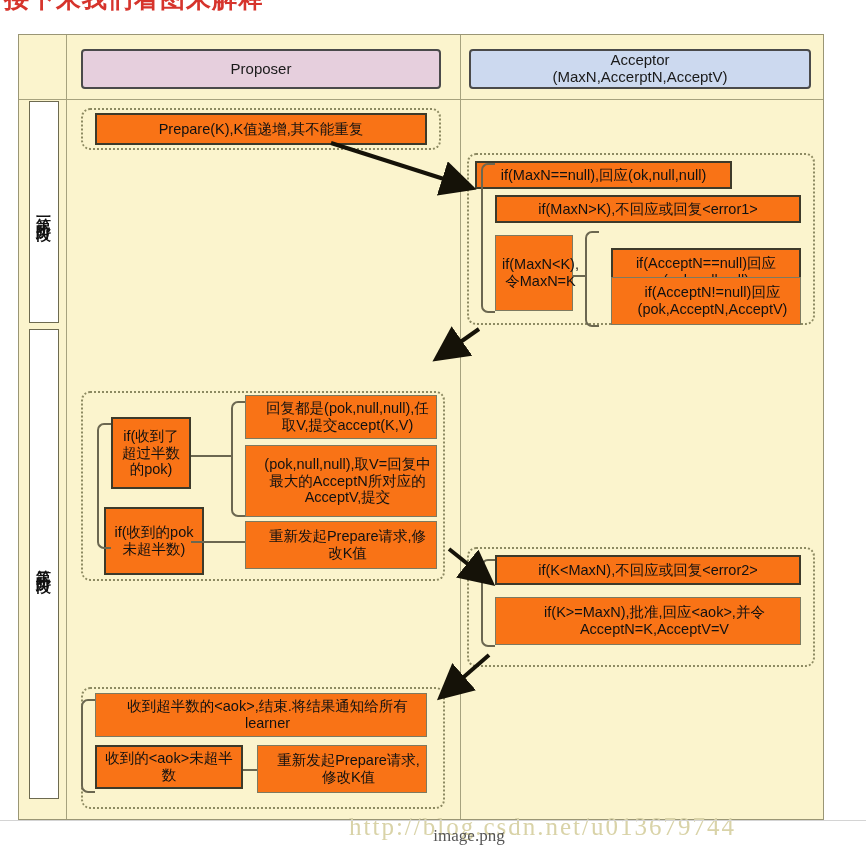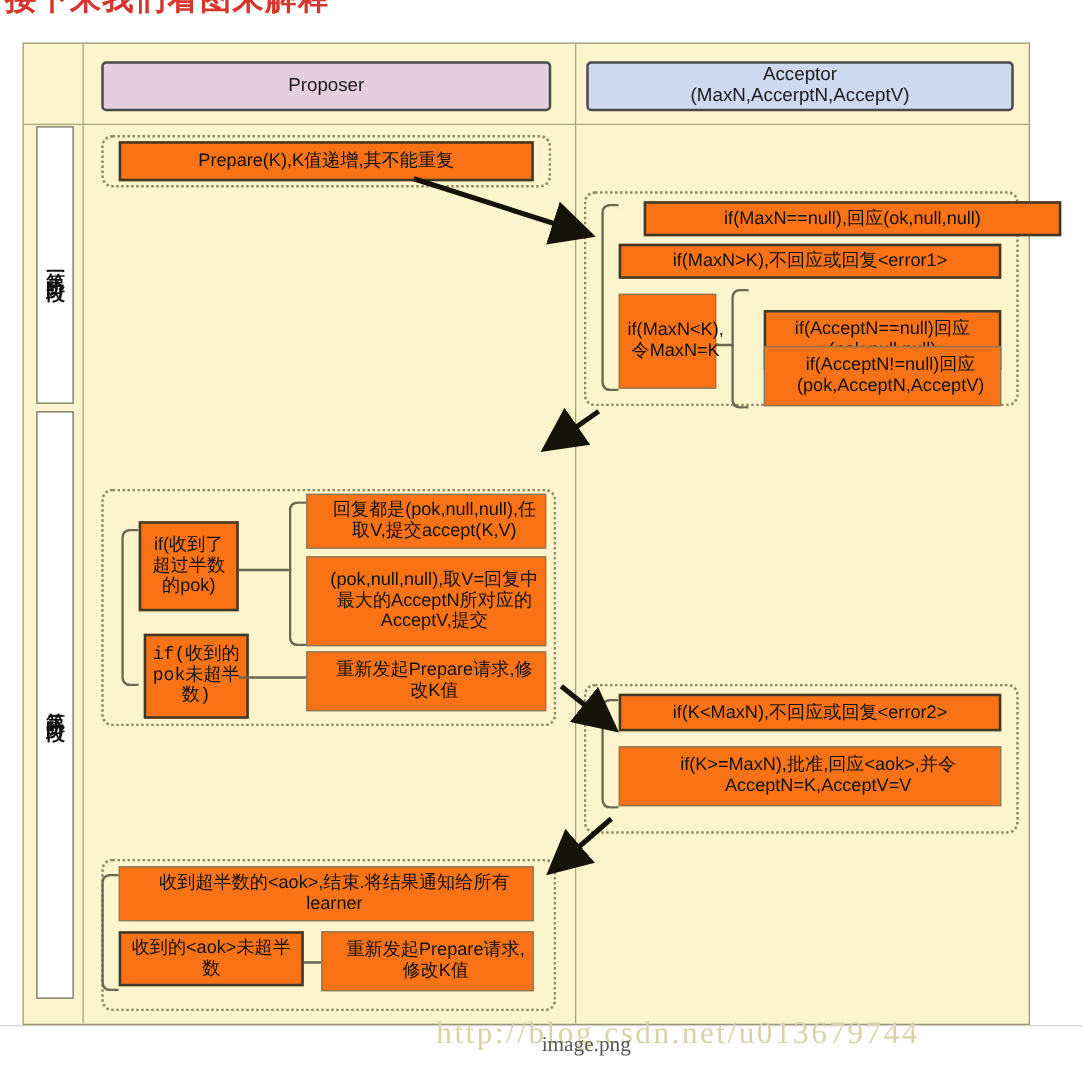--- a/index.html
+++ b/index.html
@@ -134,39 +134,39 @@
       <div>Acceptor</div>
       <div>(MaxN,AccerptN,AcceptV)</div>
     </div>
   </div>
 
   <div class="dashed-group" id="grp-prepare"></div>
   <div class="box" style="left:76px;top:78px;width:332px;height:32px;">Prepare(K),K值递增,其不能重复</div>
 
   <div class="dashed-group" id="grp-acc-phase1"></div>
 
-  <div class="box" style="left:496px;top:126px;width:334px;height:28px;">if(MaxN==null),回应(ok,null,null)</div>
+  <div class="box" style="left:456px;top:126px;width:257px;height:28px;">if(MaxN==null),回应(ok,null,null)</div>
 
   <div class="box" style="left:476px;top:160px;width:306px;height:28px;">if(MaxN&gt;K),不回应或回复&lt;error1&gt;</div>
 
   <div class="box thin" style="left:476px;top:200px;width:78px;height:76px;">if(MaxN&lt;K),令MaxN=K</div>
 
   <div class="box" style="left:592px;top:192px;width:190px;height:48px;margin-top:21px;">if(AcceptN==null)回应(pok,null,null)</div>
 
   <div class="box thin" style="left:592px;top:242px;width:190px;height:48px;">if(AcceptN!=null)回应(pok,AcceptN,AcceptV)</div>
 
   <div class="brace" style="left:462px;top:128px;width:12px;height:146px;"></div>
   <div class="brace" style="left:566px;top:196px;width:12px;height:92px;"></div>
   <div class="stub" style="left:554px;top:240px;width:14px;"></div>
 
   <div class="dashed-group" id="grp-prop-phase2"></div>
 
   <div class="box" style="left:92px;top:382px;width:80px;height:72px;">if(收到了超过半数的pok)</div>
 
-  <div class="box" style="left:96px;top:472px;width:84px;height:68px;font-family:Liberation Mono, monospace;">if(收到的pok未超半数)</div>
+  <div class="box" style="left:85px;top:472px;width:100px;height:68px;">if(收到的pok未超半数)</div>
 
   <div class="box thin" style="left:226px;top:410px;width:192px;height:72px;">(pok,null,null),取V=回复中最大的AcceptN所对应的AcceptV,提交</div>
 
   <div class="box thin" style="left:226px;top:360px;width:192px;height:44px;">回复都是(pok,null,null),任取V,提交accept(K,V)</div>
 
   <div class="box thin" style="left:226px;top:486px;width:192px;height:48px;">重新发起Prepare请求,修改K值</div>
 
   <div class="brace" style="left:78px;top:388px;width:12px;height:122px;"></div>
   <div class="brace" style="left:212px;top:366px;width:12px;height:112px;"></div>
   <div class="stub" style="left:172px;top:420px;width:42px;"></div>

